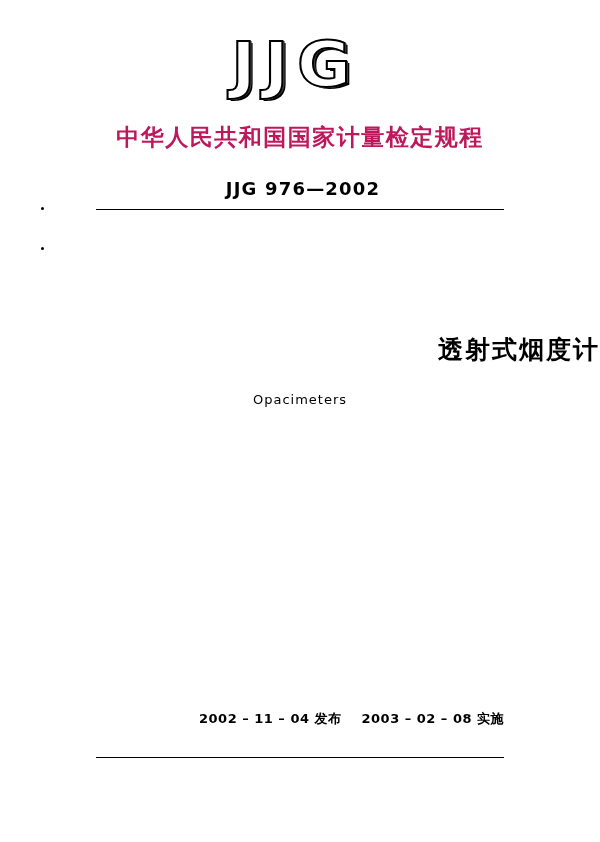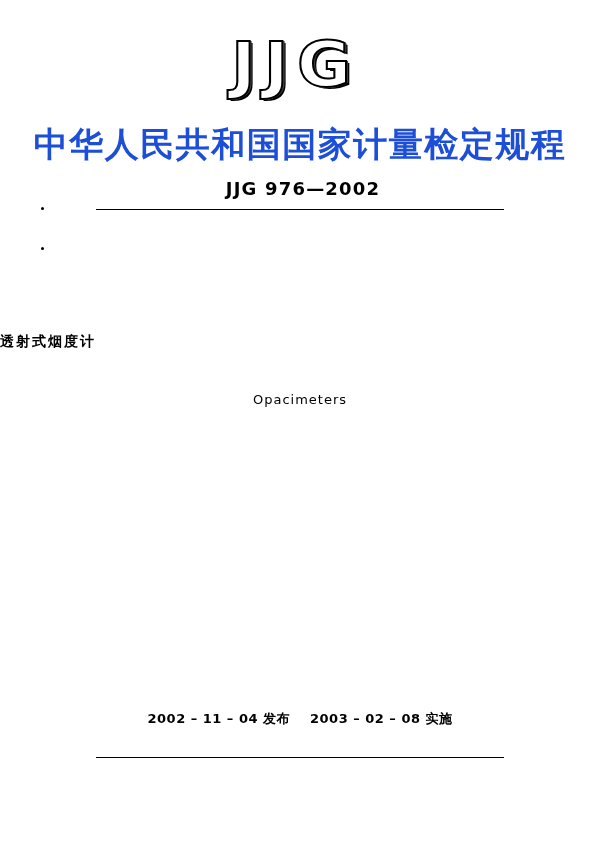--- a/index.html
+++ b/index.html
@@ -48,23 +48,23 @@
 
   
   .main-title {
     position: absolute;
     top: 122px;
     left: 0;
     right: 0;
     text-align: center;
     font-family: "DejaVu Sans", sans-serif;
     font-weight: bold;
-    font-size: 34px;
+    font-size: 23px;
     letter-spacing: 1.5px;
-    color: #1d4ed8;
+    color: #be185d;
   }
 
   .doc-number {
     position: absolute;
     top: 178px;
     left: 0;
     right: 0;
     text-align: center;
     font-family: "DejaVu Sans", sans-serif;
     font-size: 18px;
@@ -82,24 +82,24 @@
   }
   .rule.top { top: 209px; }
   .rule.bottom { top: 757px; }
 
   
   .subject-cn {
     position: absolute;
     top: 333px;
     left: 0;
     right: 0;
-    text-align: left;
+    text-align: right;
     font-family: "DejaVu Sans", sans-serif;
     font-weight: bold;
-    font-size: 14px;
+    font-size: 25px;
     letter-spacing: 2px;
   }
   .subject-en {
     position: absolute;
     top: 384px;
     left: 0;
     right: 0;
     text-align: center;
     font-family: "DejaVu Sans", sans-serif;
     font-size: 13px;
@@ -107,21 +107,21 @@
     margin-top: 8px;
   }
 
   
   .dates {
     position: absolute;
     top: 710px;
     left: 96px;
     width: 408px;
     display: flex;
-    justify-content: center;
+    justify-content: flex-end;
     font-family: "DejaVu Sans", sans-serif;
     font-size: 13px;
     font-weight: bold;
     letter-spacing: 0.5px;
     gap: 20px;
   }
   .date-item { white-space: nowrap; }
 
   
   .issuer {

